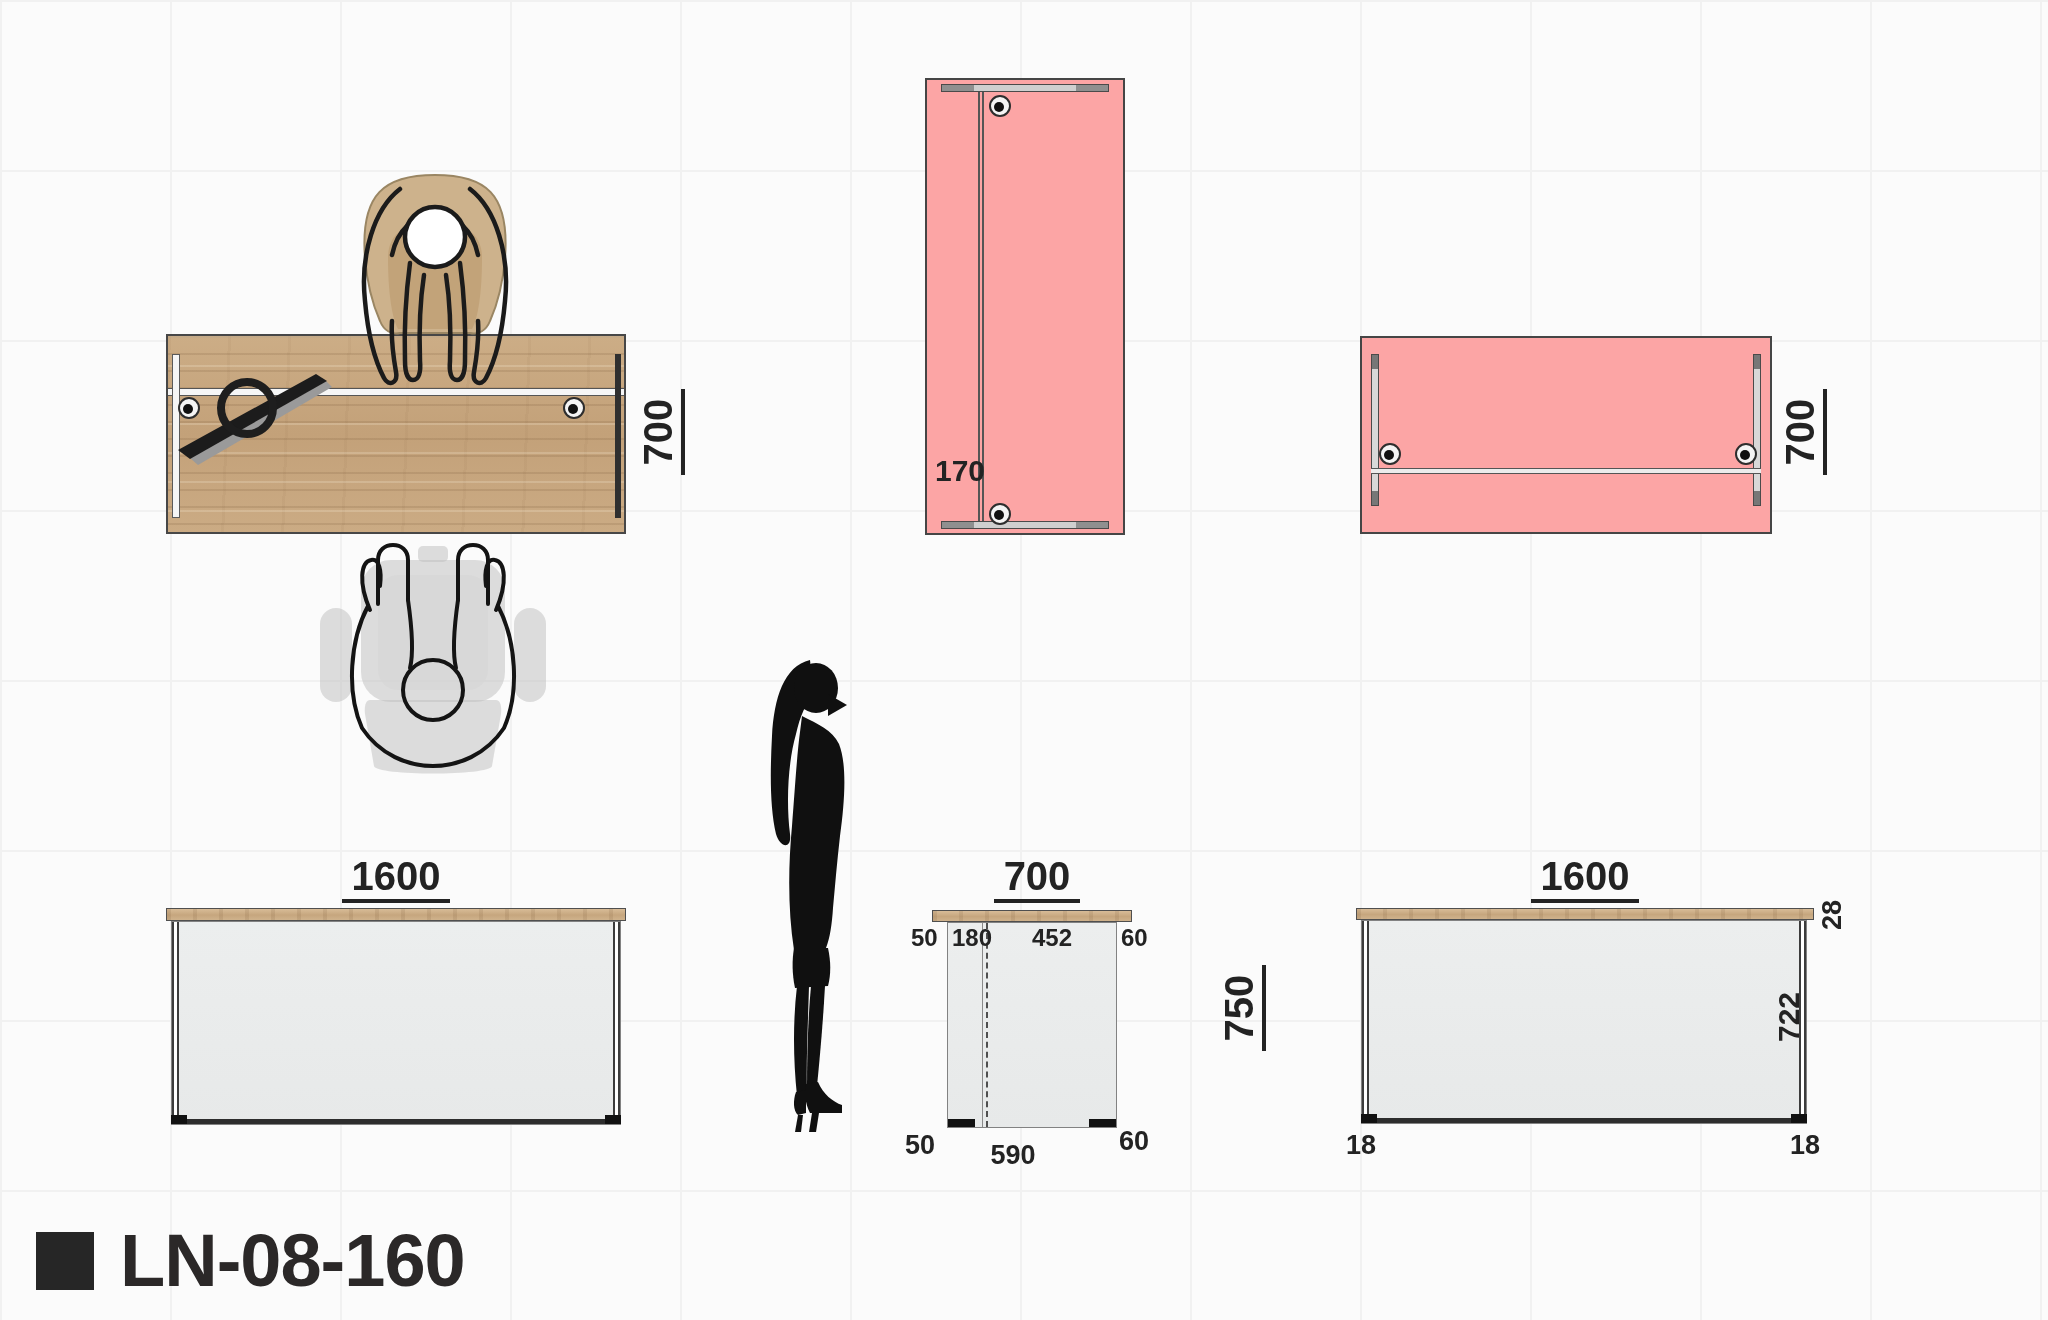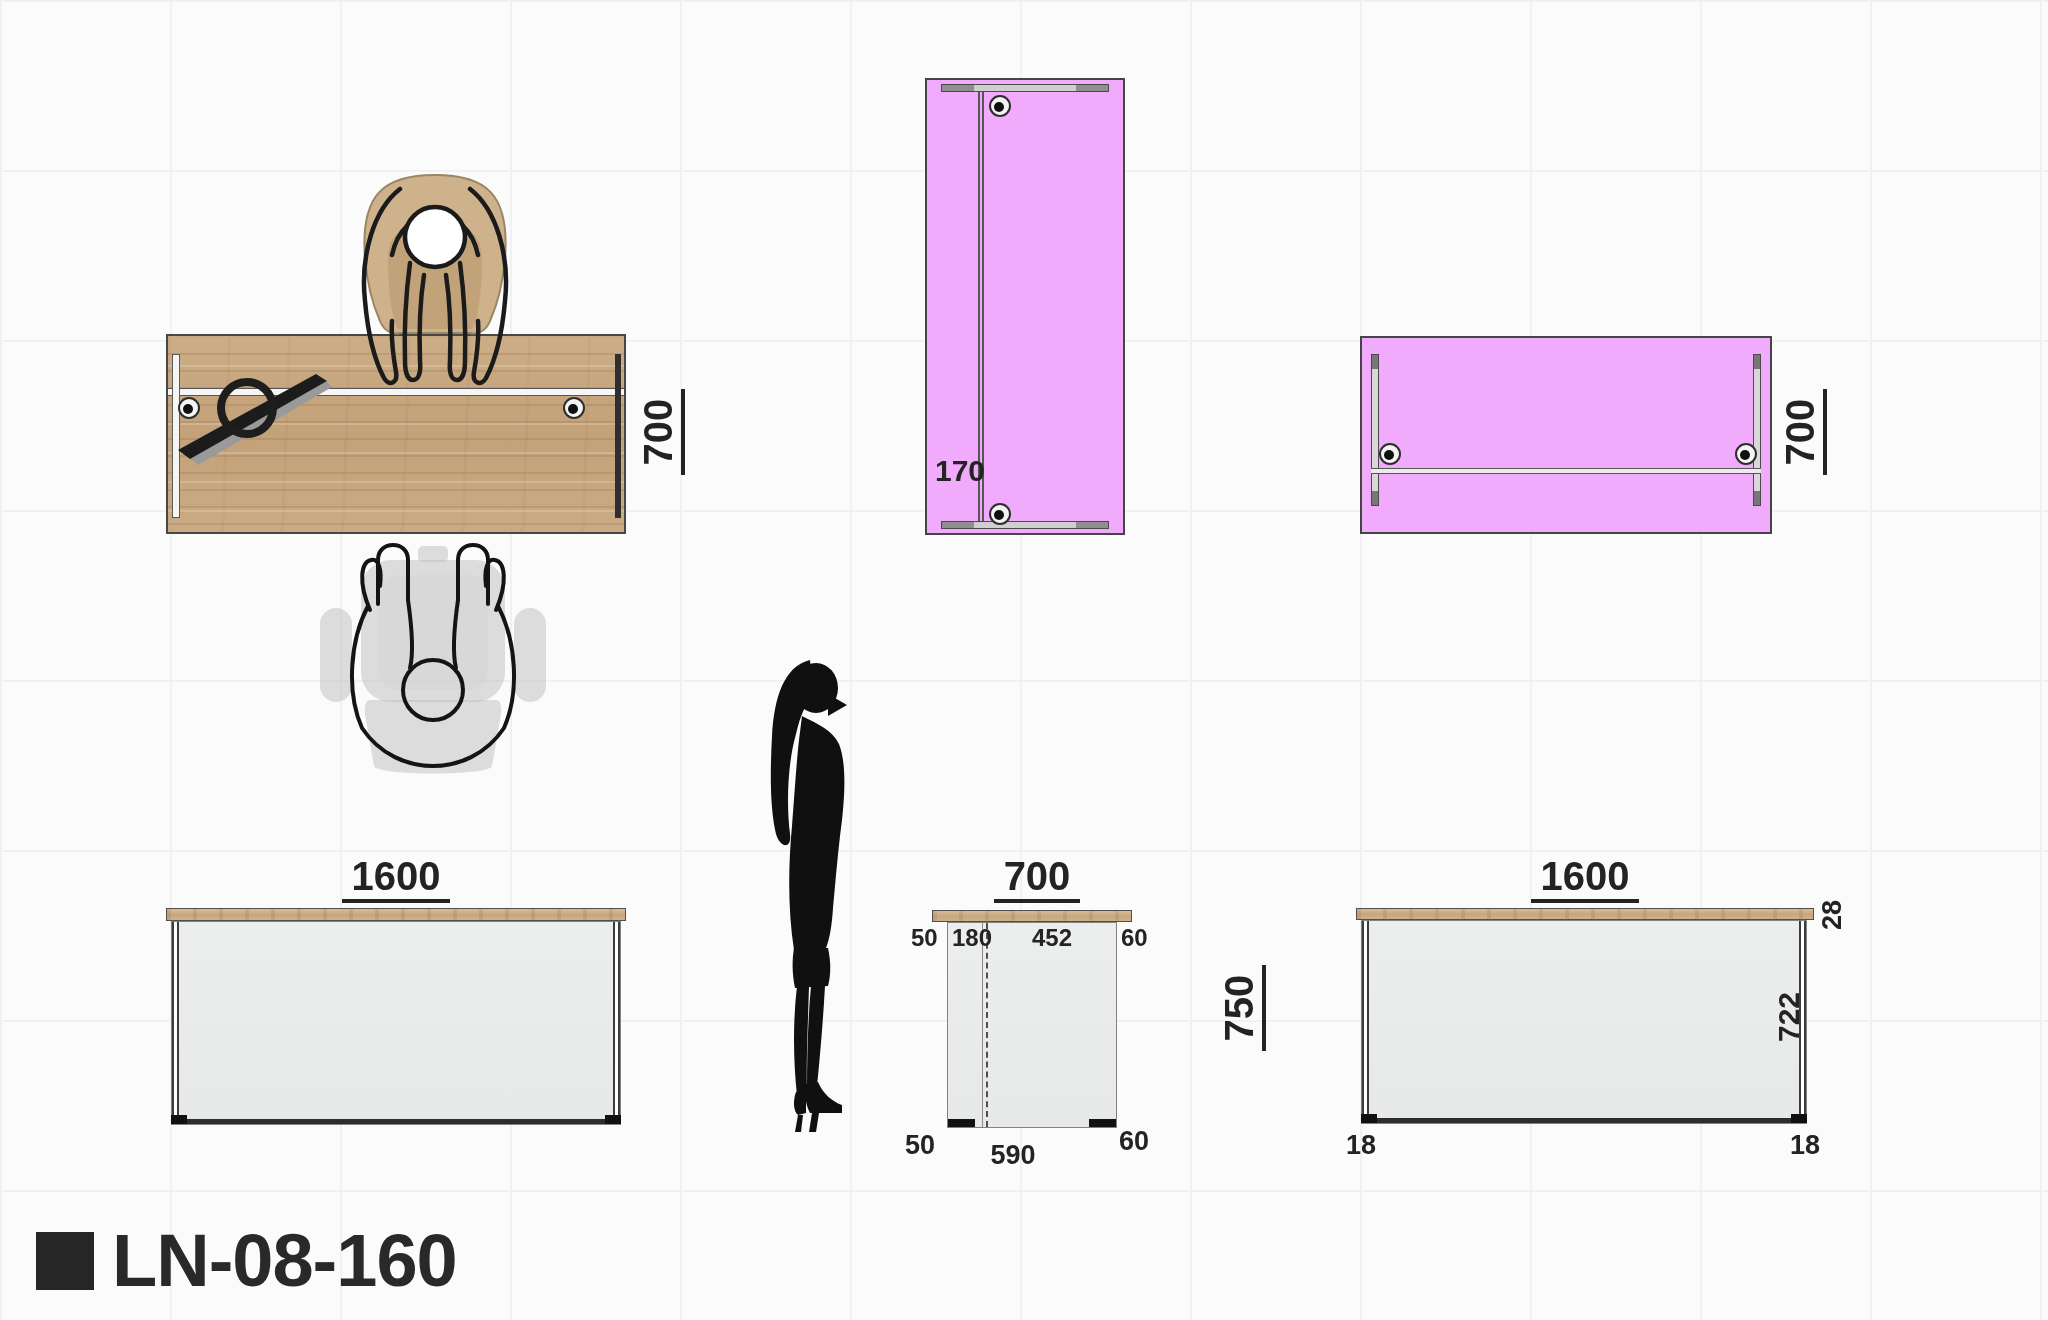--- a/index.html
+++ b/index.html
@@ -25,21 +25,21 @@
   .wood-strip{
     background:
       repeating-linear-gradient(90deg, rgba(120,88,55,0.15) 0 4px, transparent 4px 26px),
       linear-gradient(180deg,#d8bc97,#c6a67e 55%,#cfb28c);
     border:1.5px solid #4f4f4f; box-sizing:border-box;
   }
   .panel{
     background:linear-gradient(180deg,#eceeee,#e7e9e9);
     border:1.5px solid #828282; box-sizing:border-box;
   }
-  .frame{background:#f0abfc;border:2px solid #454545;box-sizing:border-box;}
+  .frame{background:#fca5a5;border:2px solid #454545;box-sizing:border-box;}
   
   .dim{position:absolute;color:#232323;font-weight:700;white-space:nowrap;line-height:1;}
   .d40{font-size:40px;}
   .d30{font-size:30px;}
   .d27{font-size:27px;}
   .d24{font-size:24px;}
   .ul{border-bottom:4px solid #232323;padding:0 10px 3px;display:inline-block;}
   .vrot{display:flex;align-items:center;justify-content:center;transform:rotate(-90deg);transform-origin:center;}
   .center{text-align:center;}
   
@@ -211,13 +211,13 @@
 <div class="dim d27 vrot" style="left:1792px;top:898px;width:80px;height:34px;">
   <span>28</span>
 </div>
 <div class="dim d30 vrot" style="left:1734px;top:997px;width:110px;height:40px;">
   <span>722</span>
 </div>
 <span class="dim d27" style="left:1346px;top:1132px;">18</span>
 <span class="dim d27" style="left:1790px;top:1132px;">18</span>
 
 <div class="abs model-square" style="left:36px;top:1232px;width:58px;height:58px;"></div>
-<div class="abs model-text" style="left:112px;top:1218px;">LN-08-160</div>
+<div class="abs model-text" style="left:120px;top:1218px;">LN-08-160</div>
 
 </body></html>

